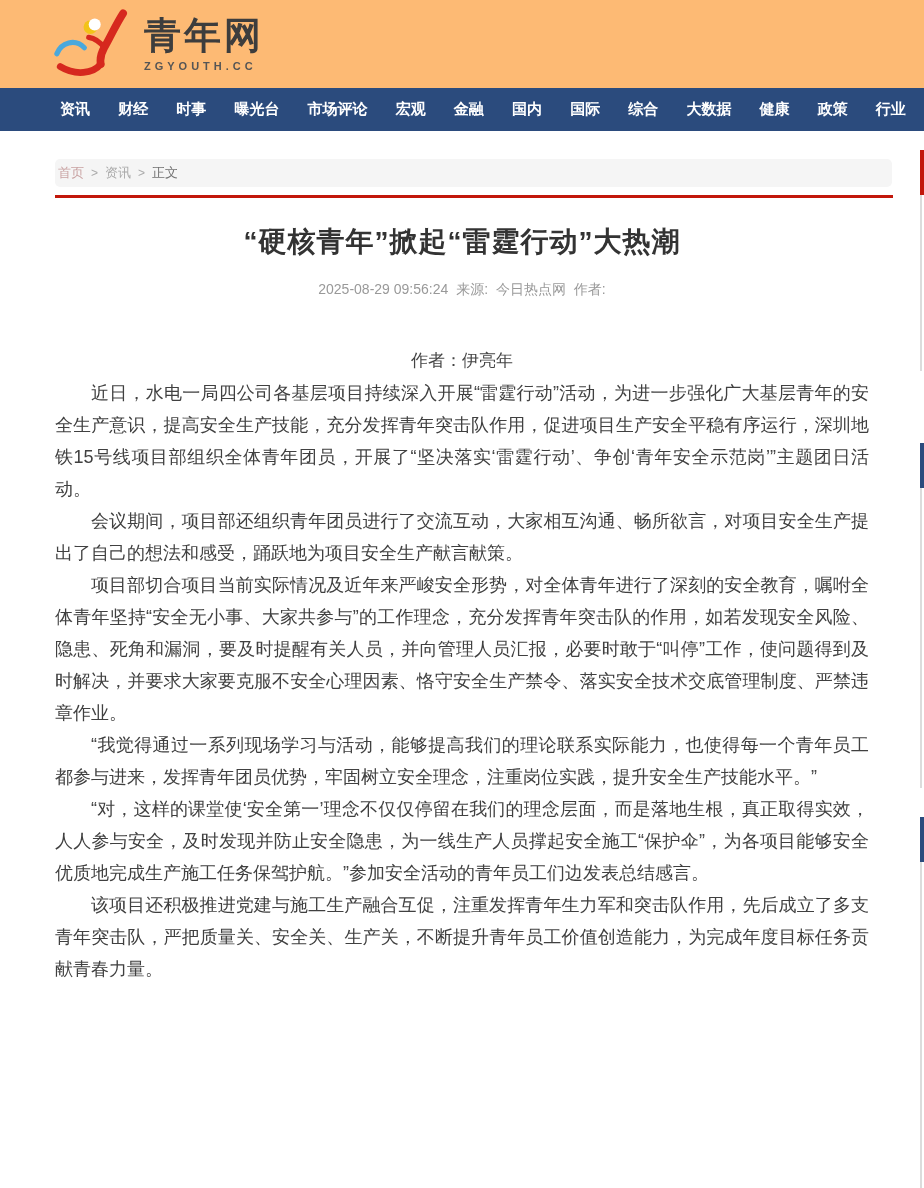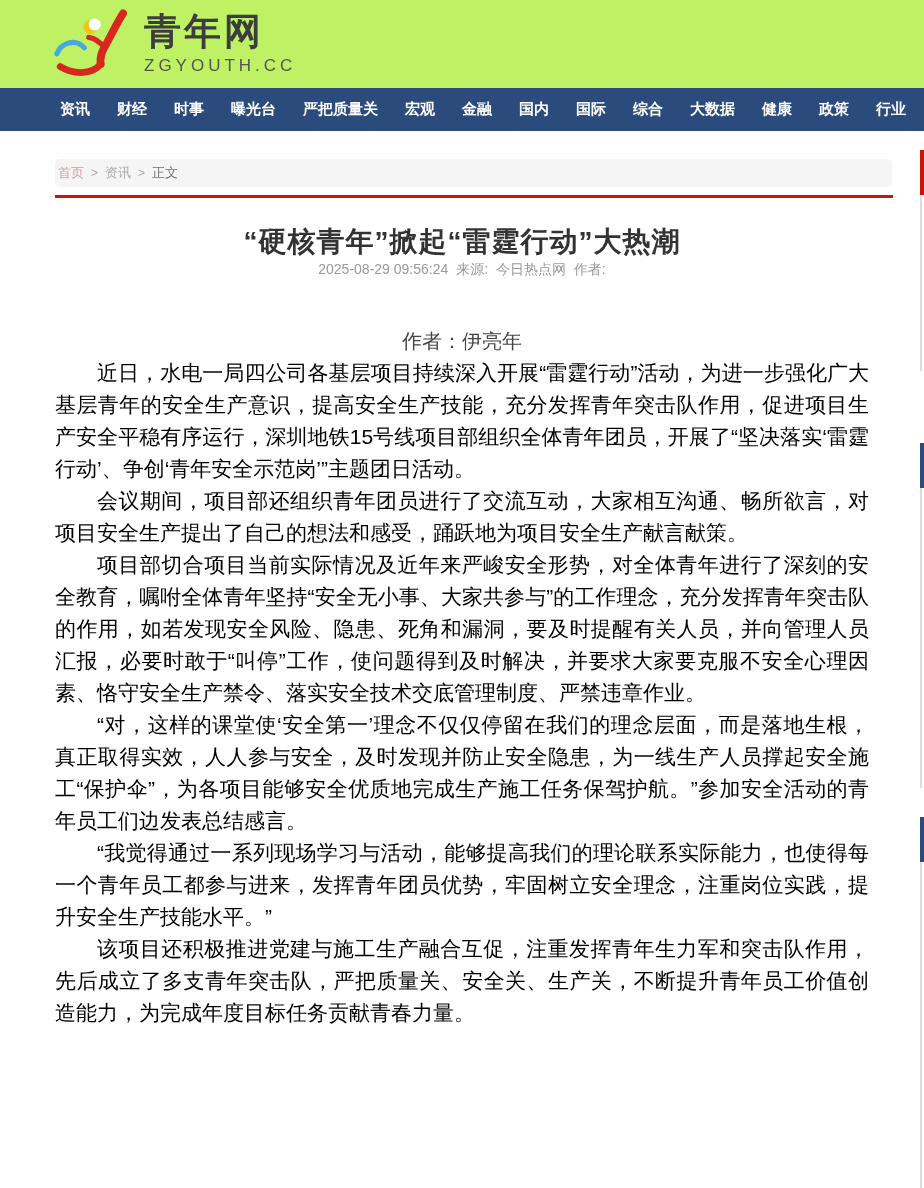--- a/index.html
+++ b/index.html
@@ -11,32 +11,32 @@
     position: relative;
     overflow: hidden;
     color: #444;
   }
 
   
   .site-header {
     height: 88px;
     display: flex; align-items: center;
     padding-left: 50px;
-    background: #bef264;
+    background: #fdba74;
   }
   .logo-wrap { display: flex; align-items: center; cursor: pointer; }
   .logo-mark { width: 86px; height: 74px; margin-top: 4px; }
   .logo-text { margin-left: 8px; display: flex; flex-direction: column; }
   .logo-name {
     font-size: 37px; font-weight: bold; color: #3d3d3d;
     letter-spacing: 3px; line-height: 1.1;
   }
   .logo-domain {
-    font-size: 17px; color: #555; letter-spacing: 4px; margin-top: 4px;
-    font-weight: normal;
+    font-size: 11px; color: #555; letter-spacing: 4px; margin-top: 4px;
+    font-weight: bold;
   }
 
   
   .main-nav {
     height: 43px; background: #2b4b7d;
     display: flex; align-items: center; justify-content: space-between;
     padding: 0 18px 0 60px;
   }
   .nav-item {
     color: #ffffff; font-size: 15px; font-weight: bold;
@@ -71,31 +71,32 @@
 
   
   .article { padding: 0 55px 0 55px; }
   .article-title {
     margin-top: 25px;
     text-align: center;
     font-size: 28px; font-weight: bold; color: #333;
     letter-spacing: 1px;
   }
   .article-meta {
+    margin-top: 20px;
     text-align: center;
     font-size: 14px; color: #999;
   }
   .article-meta span { margin: 0 2px; }
   .article-body { margin-top: 46px; }
   .author-line {
     text-align: center;
-    font-size: 20px; color: #444; line-height: 32px;
+    font-size: 17px; color: #444; line-height: 32px;
   }
   .para {
-    font-size: 21px; color: #000000; line-height: 32px;
+    font-size: 18px; color: #404040; line-height: 32px;
     text-align: justify;
     text-indent: 2em;
   }
 </style>
 </head>
 <body>
 
 <header class="site-header">
   <div class="logo-wrap">
     <svg class="logo-mark" viewBox="0 0 100 86">
@@ -114,21 +115,21 @@
       <span class="logo-domain">ZGYOUTH.CC</span>
     </div>
   </div>
 </header>
 
 <nav class="main-nav">
   <span class="nav-item">资讯</span>
   <span class="nav-item">财经</span>
   <span class="nav-item">时事</span>
   <span class="nav-item">曝光台</span>
-  <span class="nav-item">严把质量关</span>
+  <span class="nav-item">市场评论</span>
   <span class="nav-item">宏观</span>
   <span class="nav-item">金融</span>
   <span class="nav-item">国内</span>
   <span class="nav-item">国际</span>
   <span class="nav-item">综合</span>
   <span class="nav-item">大数据</span>
   <span class="nav-item">健康</span>
   <span class="nav-item">政策</span>
   <span class="nav-item">行业</span>
 </nav>
@@ -159,17 +160,17 @@
     <span>来源:</span>
     <span>今日热点网</span>
     <span>作者:</span>
   </div>
 
   <div class="article-body">
     <p class="author-line">作者：伊亮年</p>
     <p class="para">近日，水电一局四公司各基层项目持续深入开展“雷霆行动”活动，为进一步强化广大基层青年的安全生产意识，提高安全生产技能，充分发挥青年突击队作用，促进项目生产安全平稳有序运行，深圳地铁15号线项目部组织全体青年团员，开展了“坚决落实‘雷霆行动’、争创‘青年安全示范岗’”主题团日活动。</p>
     <p class="para">会议期间，项目部还组织青年团员进行了交流互动，大家相互沟通、畅所欲言，对项目安全生产提出了自己的想法和感受，踊跃地为项目安全生产献言献策。</p>
     <p class="para">项目部切合项目当前实际情况及近年来严峻安全形势，对全体青年进行了深刻的安全教育，嘱咐全体青年坚持“安全无小事、大家共参与”的工作理念，充分发挥青年突击队的作用，如若发现安全风险、隐患、死角和漏洞，要及时提醒有关人员，并向管理人员汇报，必要时敢于“叫停”工作，使问题得到及时解决，并要求大家要克服不安全心理因素、恪守安全生产禁令、落实安全技术交底管理制度、严禁违章作业。</p>
+    <p class="para">“我觉得通过一系列现场学习与活动，能够提高我们的理论联系实际能力，也使得每一个青年员工都参与进来，发挥青年团员优势，牢固树立安全理念，注重岗位实践，提升安全生产技能水平。”</p>
     <p class="para">“对，这样的课堂使‘安全第一’理念不仅仅停留在我们的理念层面，而是落地生根，真正取得实效，人人参与安全，及时发现并防止安全隐患，为一线生产人员撑起安全施工“保护伞”，为各项目能够安全优质地完成生产施工任务保驾护航。”参加安全活动的青年员工们边发表总结感言。</p>
-    <p class="para">“我觉得通过一系列现场学习与活动，能够提高我们的理论联系实际能力，也使得每一个青年员工都参与进来，发挥青年团员优势，牢固树立安全理念，注重岗位实践，提升安全生产技能水平。”</p>
     <p class="para">该项目还积极推进党建与施工生产融合互促，注重发挥青年生力军和突击队作用，先后成立了多支青年突击队，严把质量关、安全关、生产关，不断提升青年员工价值创造能力，为完成年度目标任务贡献青春力量。</p>
   </div>
 </main>
 
 </body></html>

